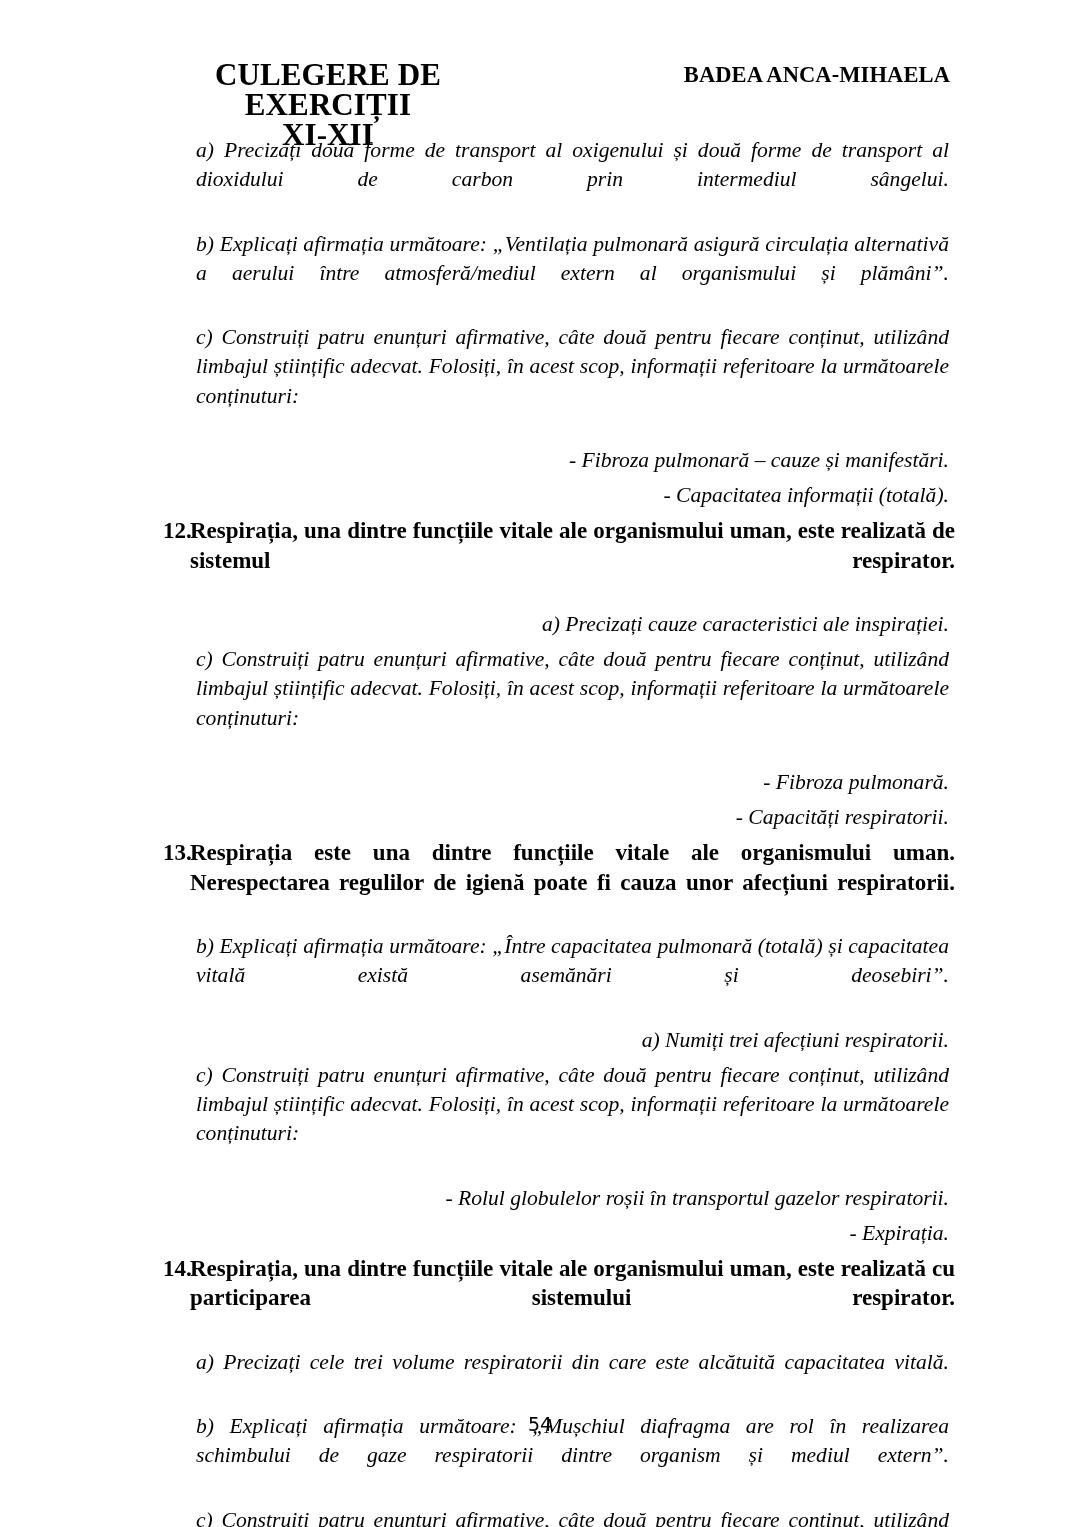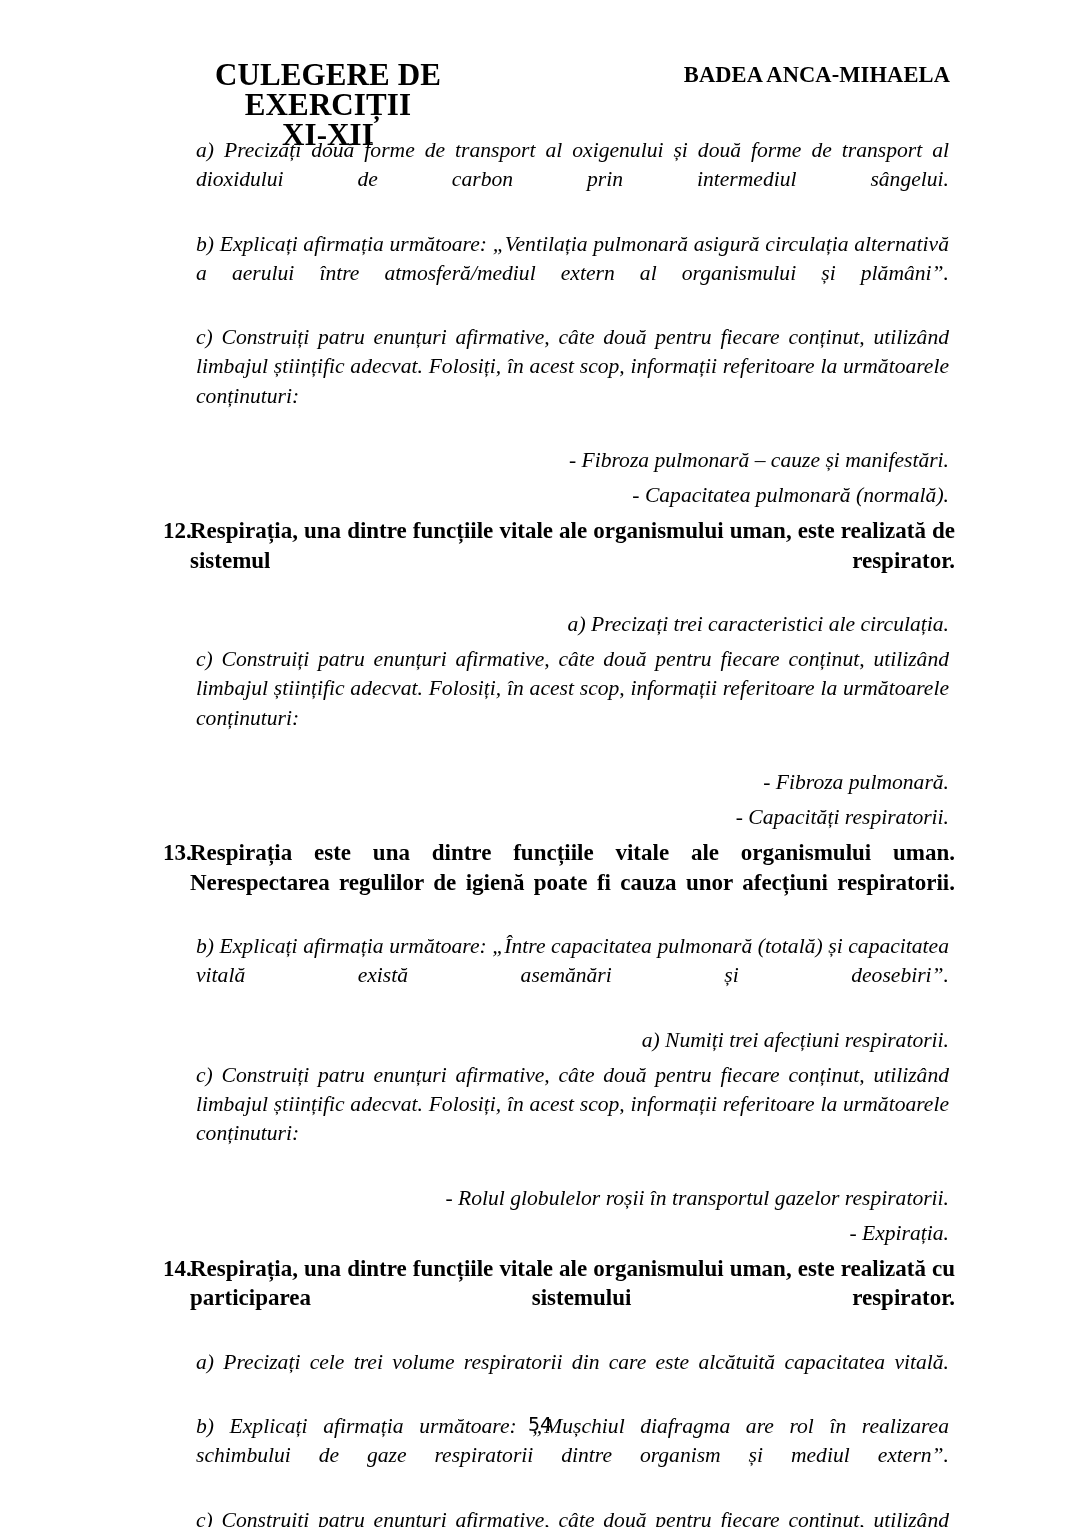--- a/index.html
+++ b/index.html
@@ -128,23 +128,23 @@
     <div class="runhead-left">CULEGERE DE EXERCIȚII
 XI-XII</div>
     <div class="runhead-right">BADEA ANCA-MIHAELA</div>
   </div>
 
   <div class="content">
       <p class="para">a) Precizați două forme de transport al oxigenului și două forme de transport al dioxidului de carbon prin intermediul sângelui.</p>
       <p class="para">b) Explicați afirmația următoare: „Ventilația pulmonară asigură circulația alternativă a aerului între atmosferă/mediul extern al organismului și plămâni”.</p>
       <p class="para">c) Construiți patru enunțuri afirmative, câte două pentru fiecare conținut, utilizând limbajul științific adecvat. Folosiți, în acest scop, informații referitoare la următoarele conținuturi:</p>
       <p class="para nojust">- Fibroza pulmonară – cauze și manifestări.</p>
-      <p class="para nojust">- Capacitatea pulmonară (normală).</p>
+      <p class="para nojust">- Capacitatea informații (totală).</p>
       <p class="item"><span class="item-num">12.</span><span>Respirația, una dintre funcțiile vitale ale organismului uman, este realizată de sistemul respirator.</span></p>
-      <p class="para nojust">a) Precizați trei caracteristici ale circulația.</p>
+      <p class="para nojust">a) Precizați cauze caracteristici ale inspirației.</p>
       <p class="para">c) Construiți patru enunțuri afirmative, câte două pentru fiecare conținut, utilizând limbajul științific adecvat. Folosiți, în acest scop, informații referitoare la următoarele conținuturi:</p>
       <p class="para nojust">- Fibroza pulmonară.</p>
       <p class="para nojust">- Capacități respiratorii.</p>
       <p class="item"><span class="item-num">13.</span><span>Respirația este una dintre funcțiile vitale ale organismului uman. Nerespectarea regulilor de igienă poate fi cauza unor afecțiuni respiratorii.</span></p>
       <p class="para">b) Explicați afirmația următoare: „Între capacitatea pulmonară (totală) și capacitatea vitală există asemănări și deosebiri”.</p>
       <p class="para nojust">a) Numiți trei afecțiuni respiratorii.</p>
       <p class="para">c) Construiți patru enunțuri afirmative, câte două pentru fiecare conținut, utilizând limbajul științific adecvat. Folosiți, în acest scop, informații referitoare la următoarele conținuturi:</p>
       <p class="para nojust">- Rolul globulelor roșii în transportul gazelor respiratorii.</p>
       <p class="para nojust">- Expirația.</p>
       <p class="item"><span class="item-num">14.</span><span>Respirația, una dintre funcțiile vitale ale organismului uman, este realizată cu participarea sistemului respirator.</span></p>

